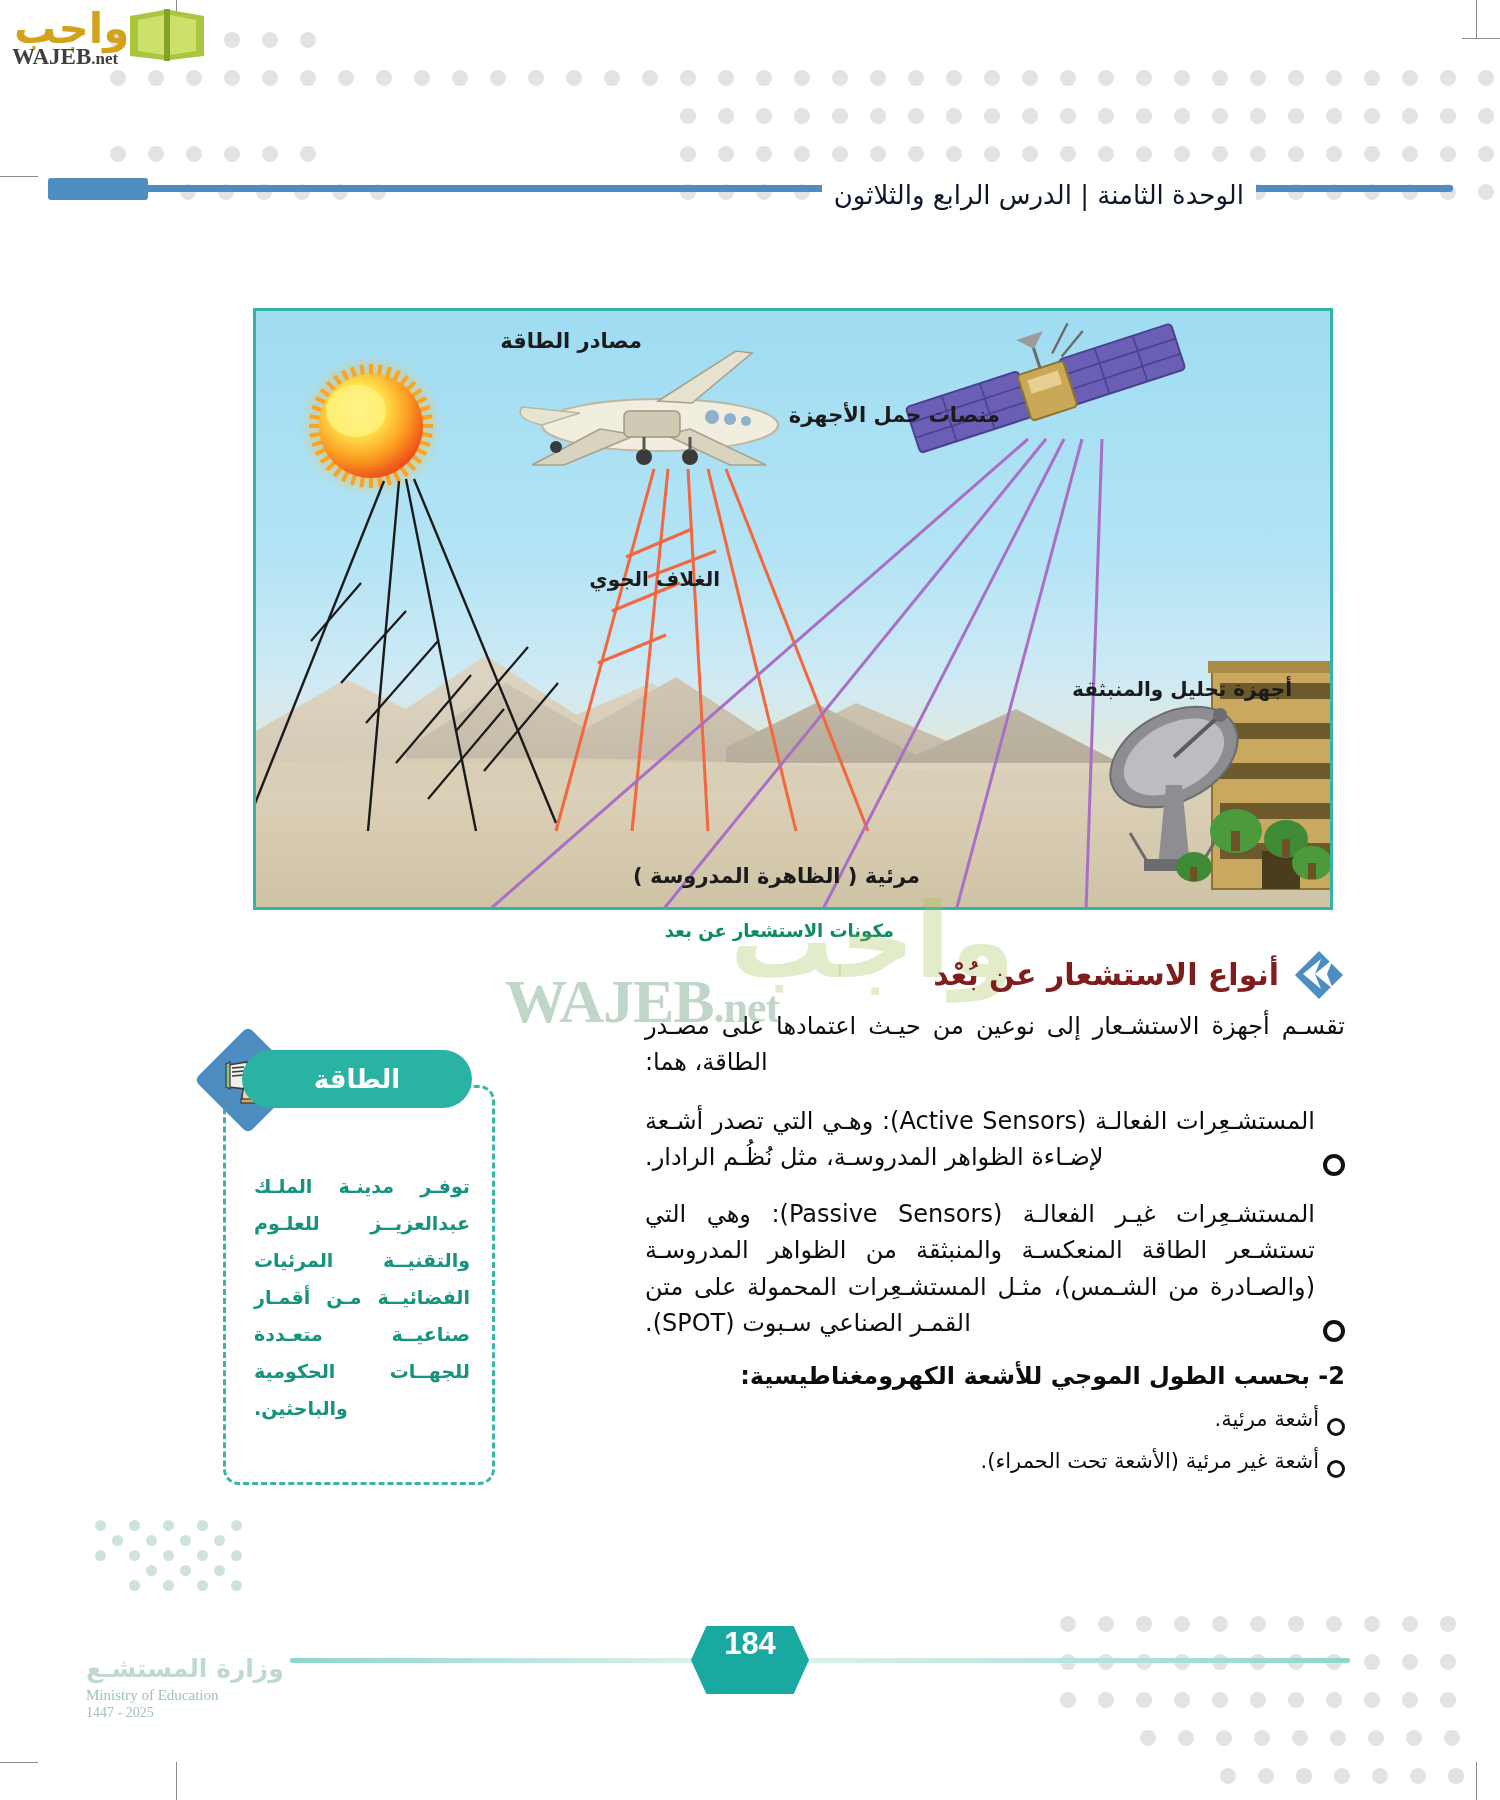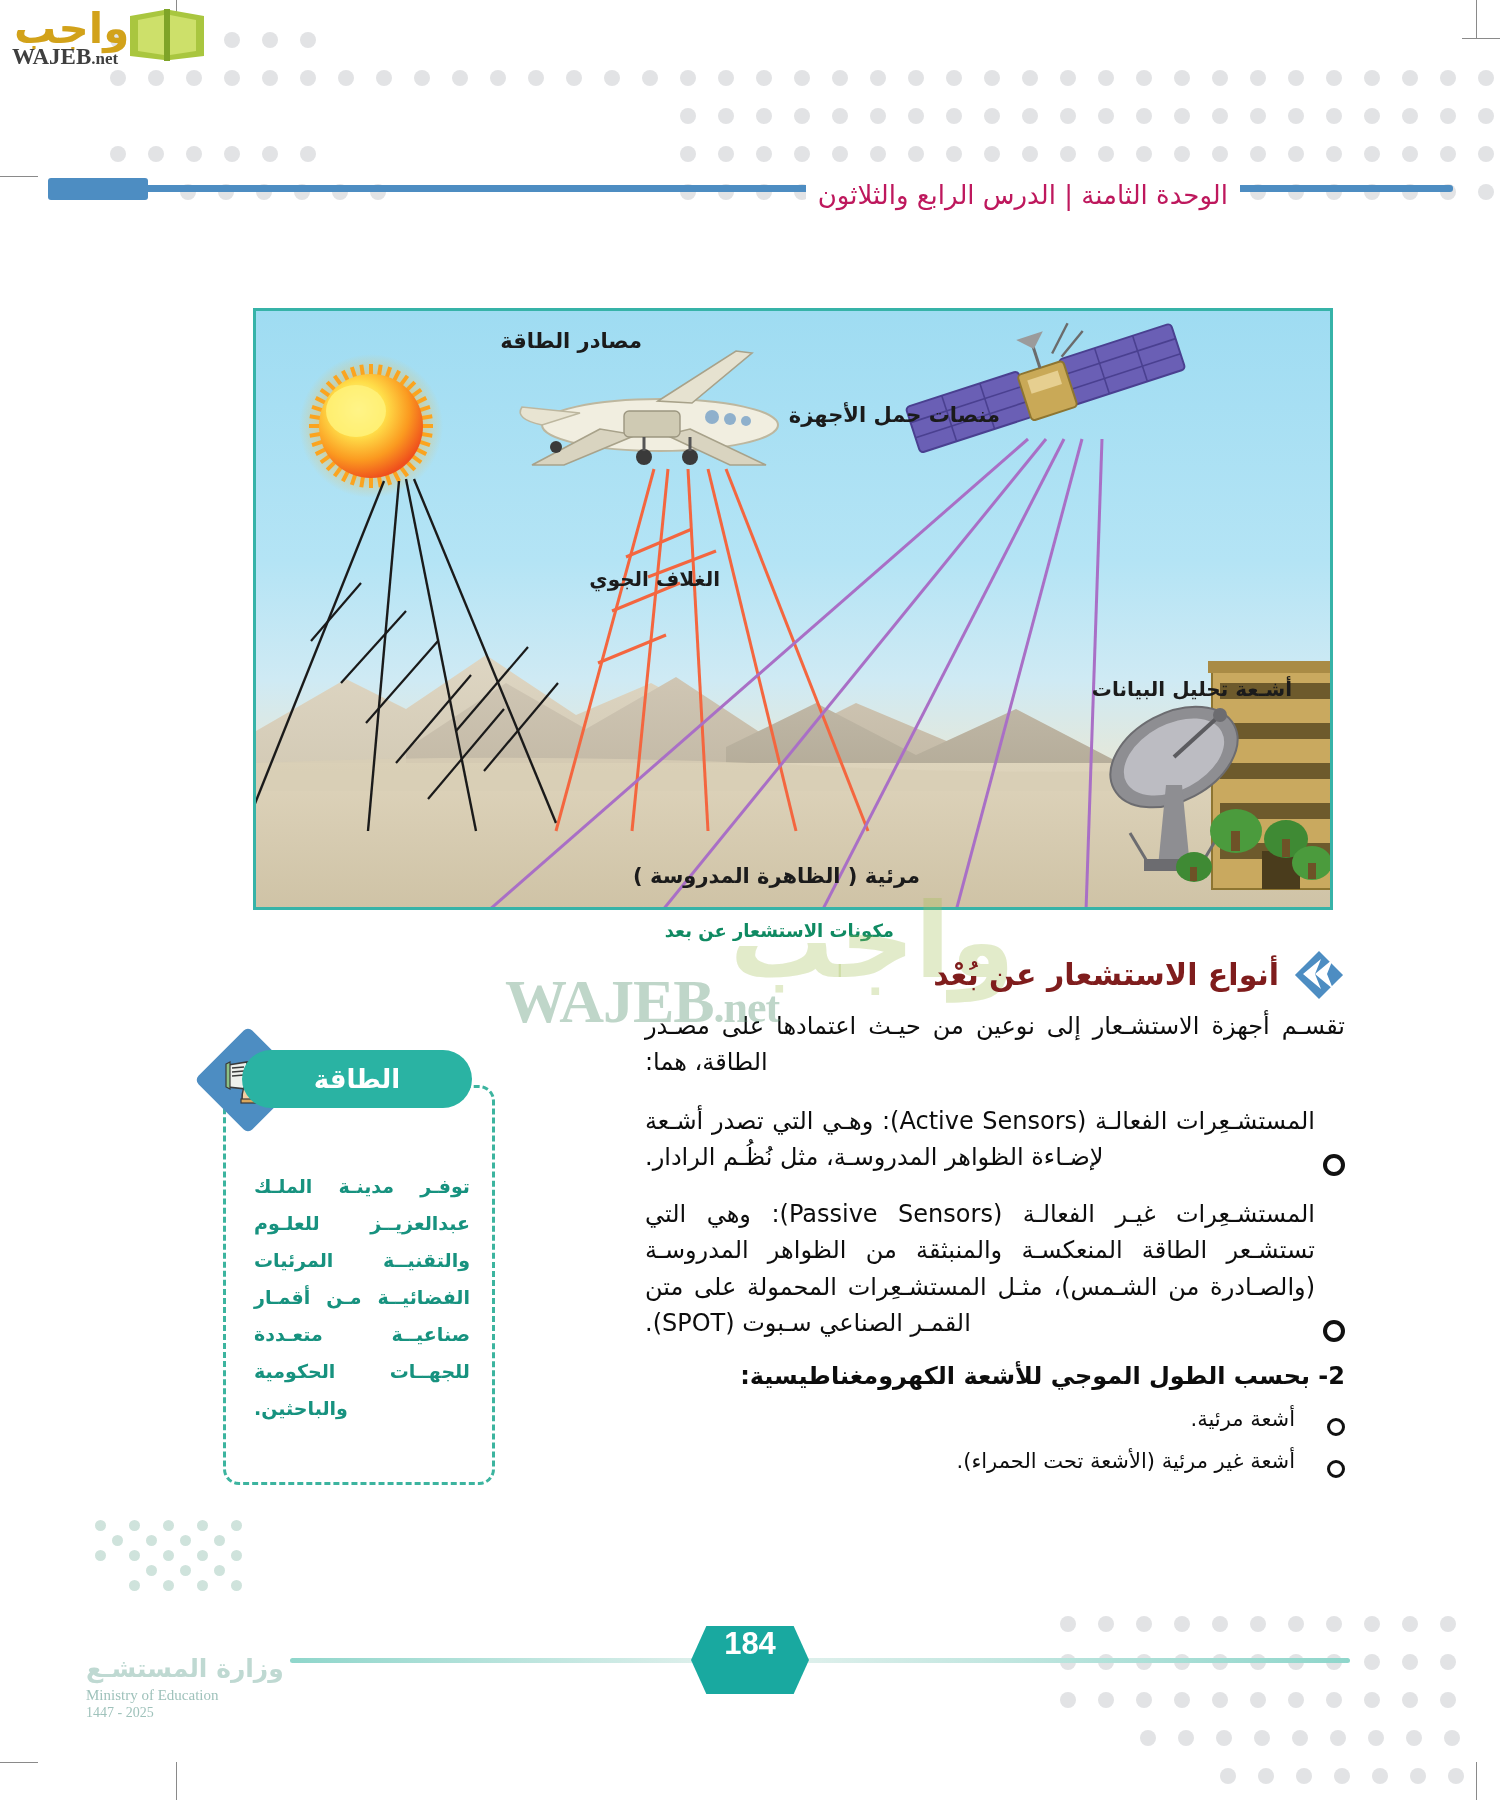--- a/index.html
+++ b/index.html
@@ -52,22 +52,22 @@
   
   .header-line {
     position:absolute; left:48px; top:185px; width:1405px; height:7px;
     background:#4d8dc2; border-radius:3px;
   }
   .header-tab {
     position:absolute; left:48px; top:178px; width:100px; height:22px;
     background:#4d8dc2; border-radius:3px;
   }
   .header-title {
-    position:absolute; right:260px; top:180px;
-    font-size:26px; color:#be185d; direction:rtl;
+    position:absolute; right:244px; top:180px;
+    font-size:26px; color:#0f172a; direction:rtl;
     background:#ffffff; padding:0 12px; white-space:nowrap;
     font-family:"DejaVu Sans", sans-serif;
   }
 
   
   .figure {
     position:absolute; left:253px; top:308px; width:1080px; height:602px;
     border:3px solid #36b3a8;
     background:linear-gradient(to bottom,#9fdcf2 0%,#b4e4f5 42%,#cfeaf4 62%,#e2e8dd 74%,#e4dfcf 100%);
     overflow:hidden;
@@ -133,21 +133,21 @@
   }
   .bullet-mark {
     flex:0 0 auto; width:22px; height:22px; border:4px solid #111;
     border-radius:50%; margin-top:8px; margin-left:8px;
   }
   .bullet-text {
     font-size:24px; line-height:1.52; text-align:justify; text-align-last:left;
   }
   .sub-head2 { font-size:24px; font-weight:bold; margin:6px 0 14px 0; }
   .small-b .bullet-text { font-size:21px; }
-  .small-b { margin-bottom:10px;gap:24px; }
+  .small-b { margin-bottom:10px; }
   .small-b .bullet-mark { width:18px; height:18px; border-width:3.5px; margin-top:6px; }
 
   
   .aside-badge {
     position:absolute; right:1000px; top:1042px; width:290px; height:76px; z-index:9;
   }
   .badge-pill {
     position:absolute; right:28px; top:8px; width:230px; height:58px;
     background:#2ab3a3; border-radius:30px;
     display:flex; align-items:center; justify-content:center;
@@ -636,21 +636,21 @@
       <ellipse cx="1056" cy="552" rx="20" ry="17" fill="#4b9b3d"></ellipse>
       <rect x="1052" y="552" width="8" height="16" fill="#6e5227"></rect>
       <ellipse cx="938" cy="556" rx="18" ry="15" fill="#3f8a34"></ellipse>
       <rect x="934" y="556" width="7" height="14" fill="#6e5227"></rect>
     </g>
   </svg>
 
   <div class="fig-label" id="lbl-energy">مصادر الطاقة</div>
   <div class="fig-label" id="lbl-plat">منصات حمل الأجهزة</div>
   <div class="fig-label" id="lbl-atmo">الغلاف الجوي</div>
-  <div class="fig-label" id="lbl-data">أشـعة تحليل البيانات</div>
+  <div class="fig-label" id="lbl-data">أجهزة تحليل والمنبثقة</div>
   <div class="fig-label" id="lbl-target">مرئية  ( الظاهرة المدروسة )</div>
 </div>
 
 <div class="fig-caption">مكونات الاستشعار عن بعد</div>
 
 <div class="wm">
   <div class="wm-ar">واجب</div>
   <div class="wm-en"><span>WAJEB</span><span class="net">.net</span></div>
 </div>
 

